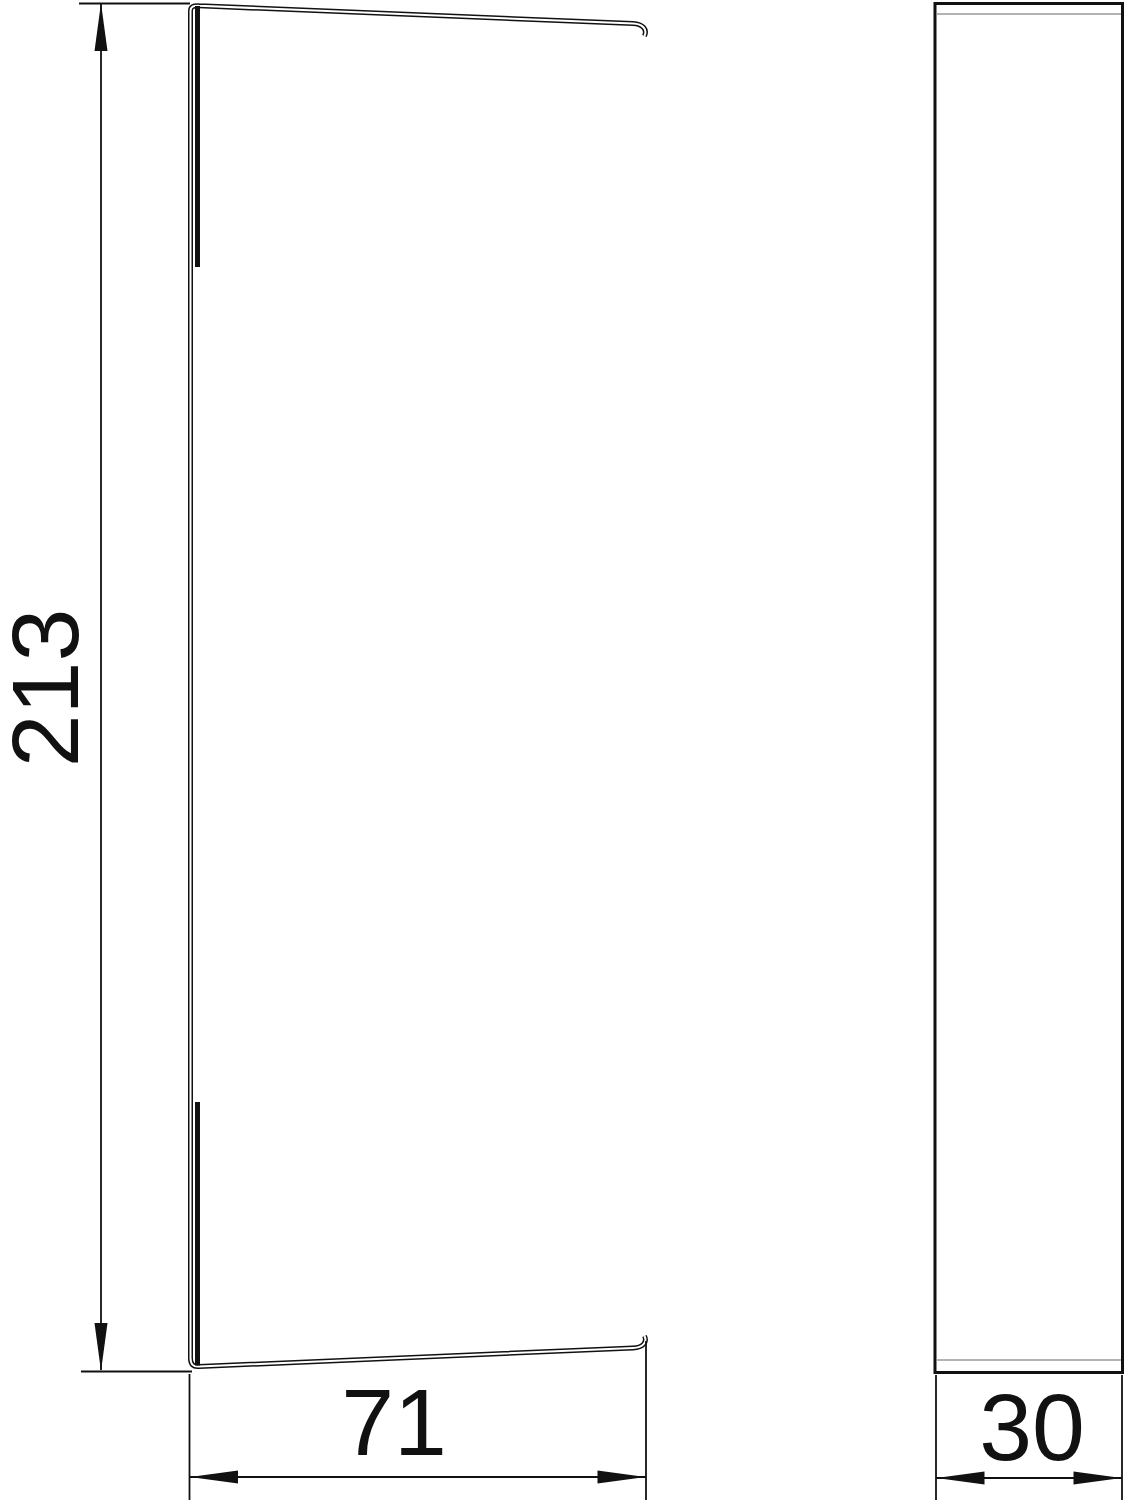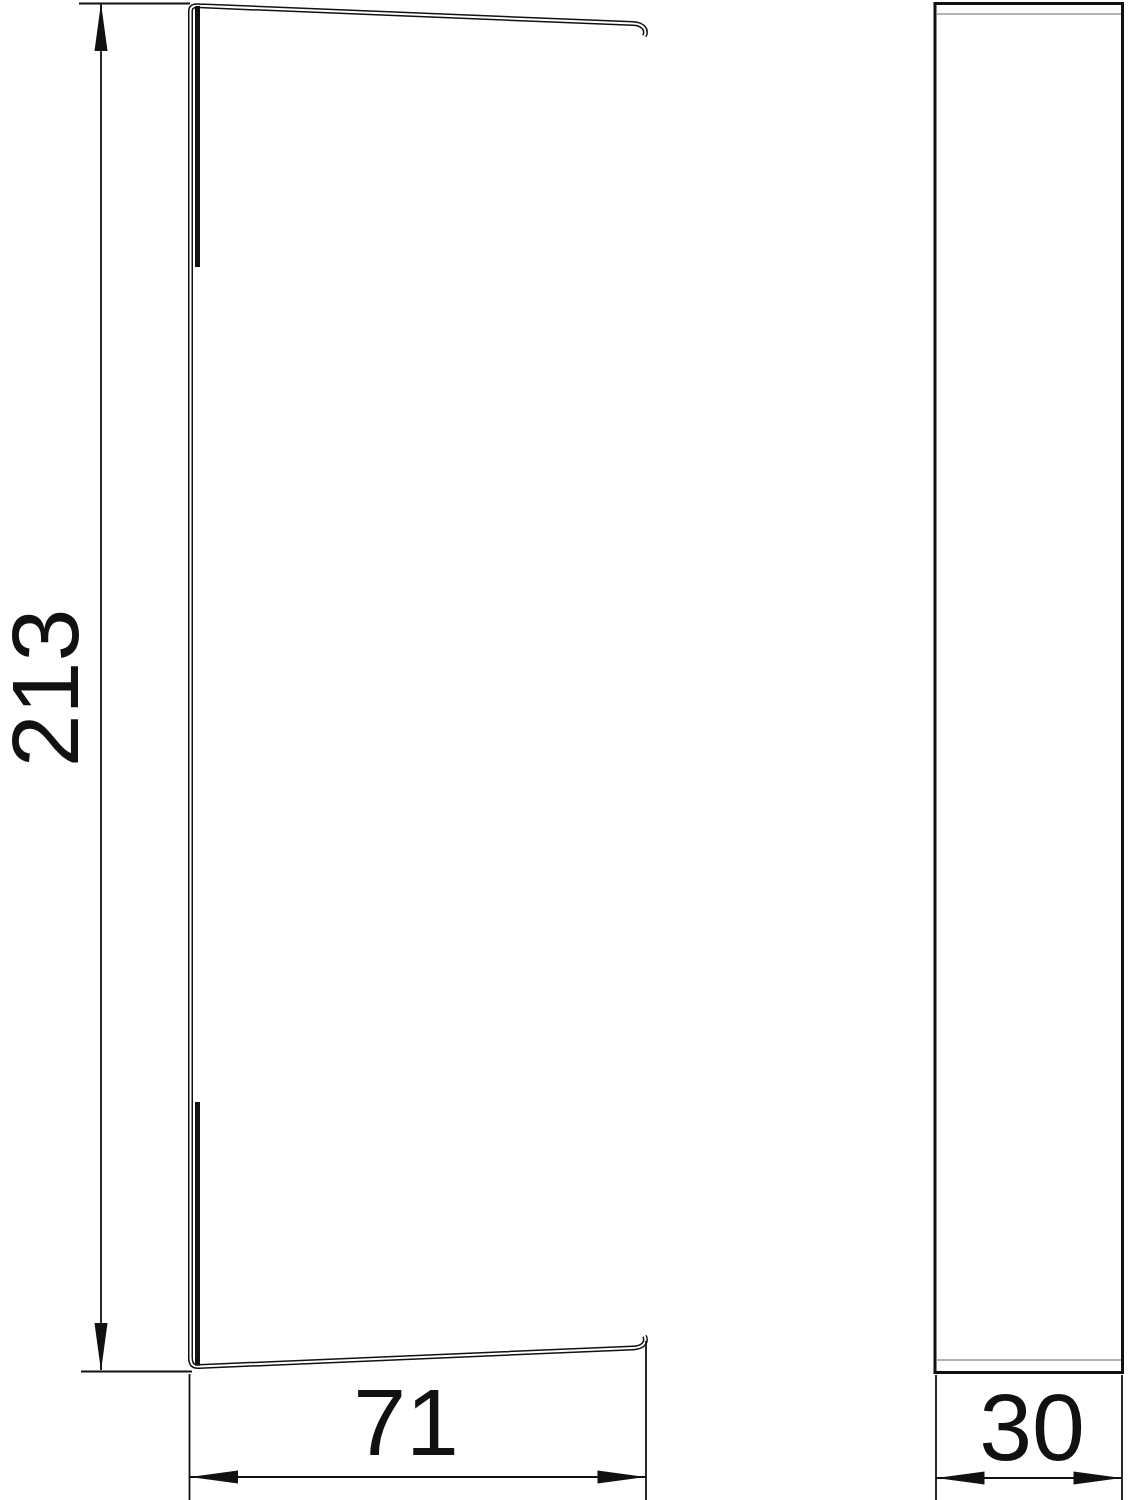--- a/index.html
+++ b/index.html
@@ -133,17 +133,17 @@
       <line class="dim-line" x1="936" y1="1375" x2="936" y2="1500"></line>
       <line class="dim-line" x1="1122" y1="1375" x2="1122" y2="1500"></line>
       <line class="dim-line" x1="936" y1="1478" x2="1122" y2="1478"></line>
       <polygon class="arrow" points="936.5,1478 984.5,1471.5 984.5,1484.5"></polygon>
       <polygon class="arrow" points="1121.5,1478 1073.5,1471.5 1073.5,1484.5"></polygon>
     </g>
   </svg>
 
   <div class="dim-label vertical" style="left:-105px; top:638px;">213</div>
 
-  <div class="dim-label" style="left:256px; top:1372px;text-align:center;">71</div>
+  <div class="dim-label" style="left:244px; top:1372px;text-align:center;">71</div>
 
   <div class="dim-label" style="left:882px; top:1377px;">30</div>
 
 </div>
 
 </body></html>

